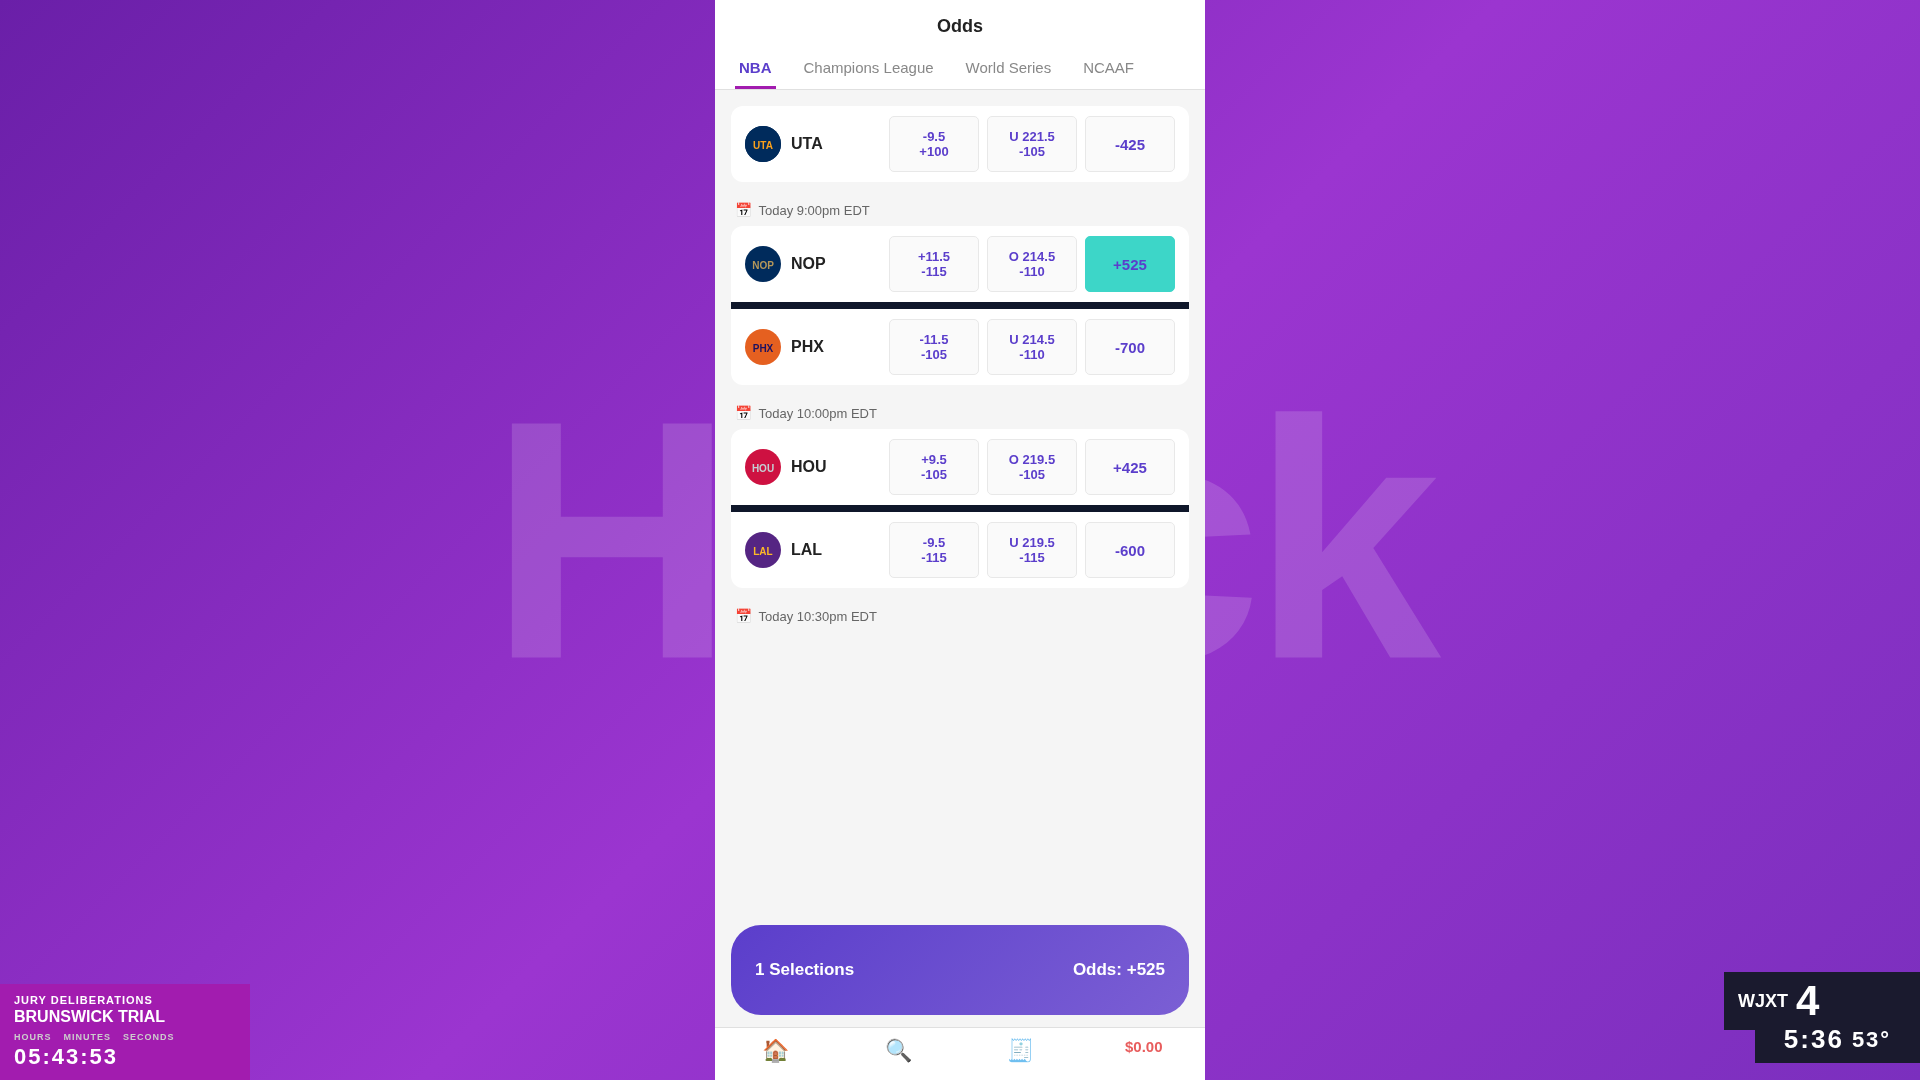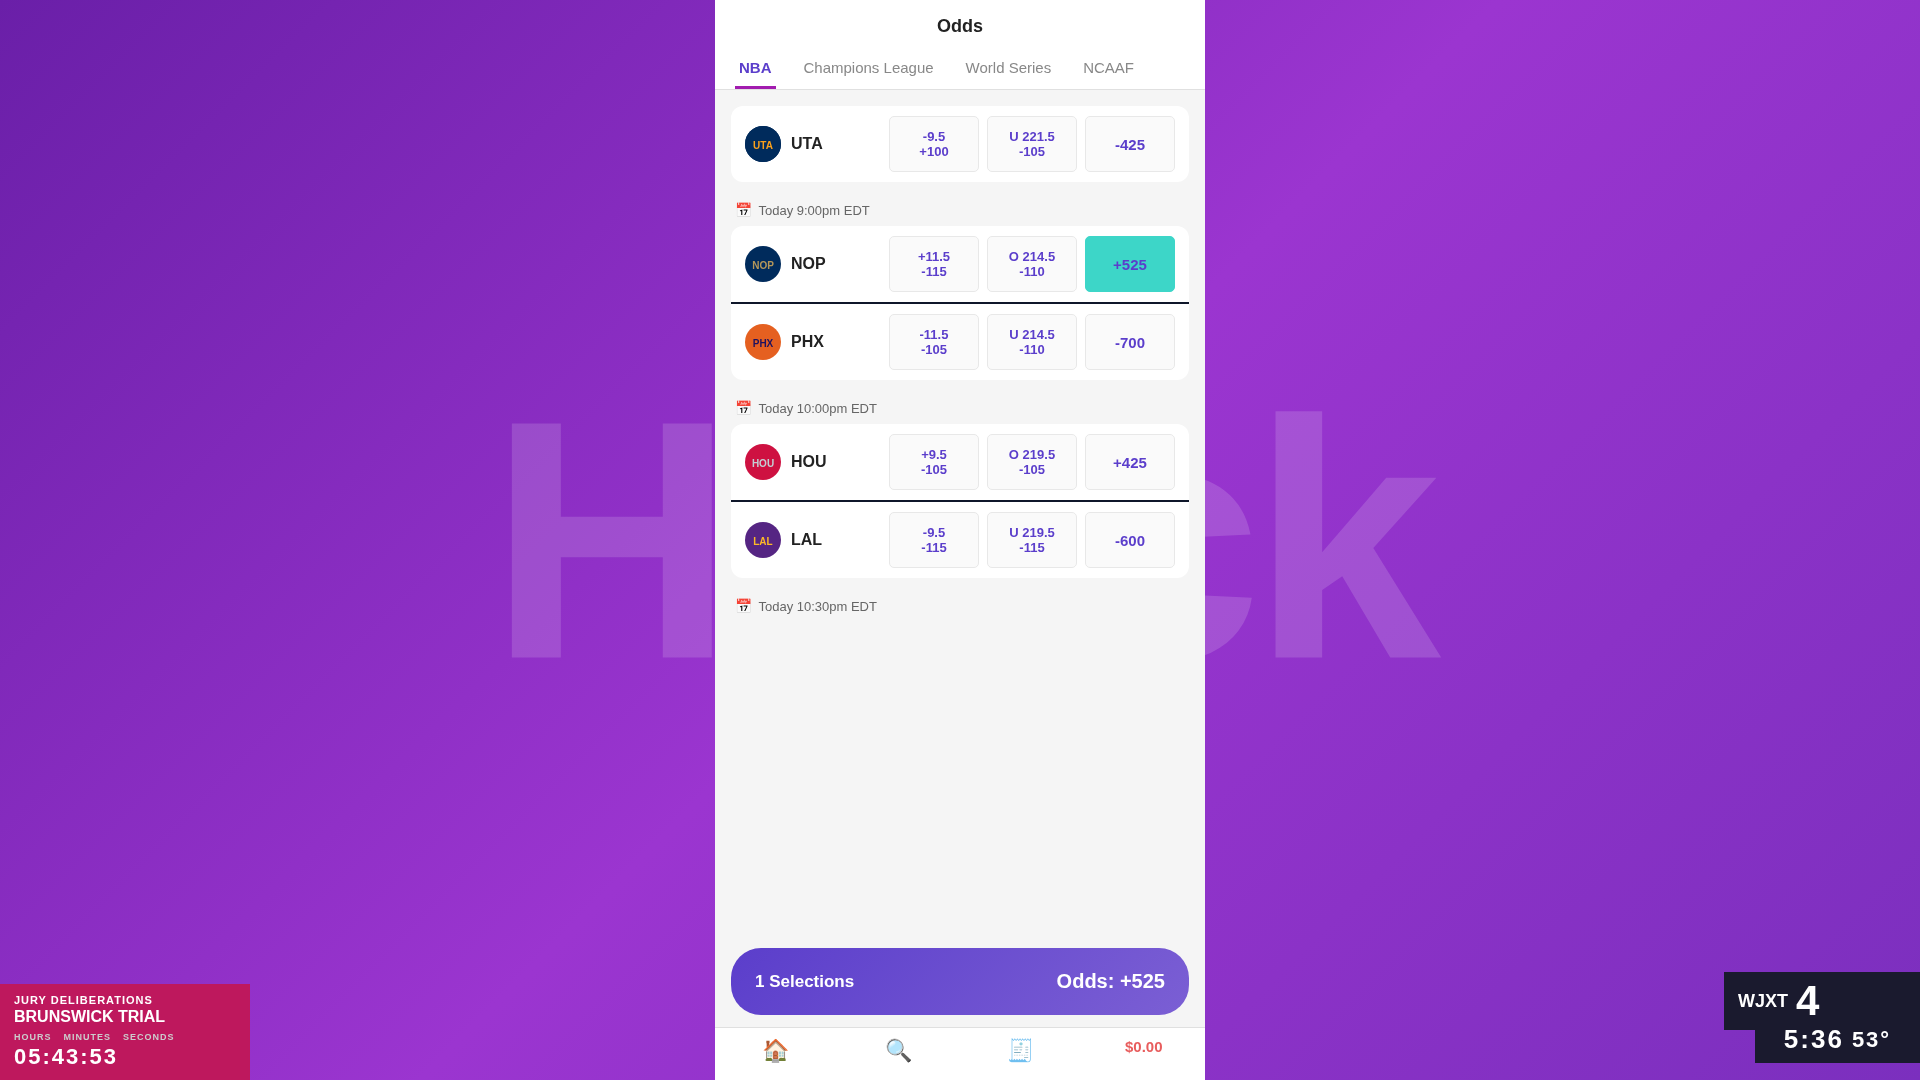--- a/index.html
+++ b/index.html
@@ -98,21 +98,21 @@
       background: white;
       border-radius: 12px;
       margin-bottom: 12px;
       overflow: hidden;
     }
 
     .team-row {
       display: flex;
       align-items: center;
       padding: 10px 14px;
-      border-bottom: 2px solid #0f172a;
+      border-bottom: 7px solid #0f172a;
     }
 
     .team-row:last-child {
       border-bottom: none;
     }
 
     .team-logo {
       width: 36px;
       height: 36px;
       border-radius: 50%;
@@ -184,34 +184,34 @@
 
     .cal-icon {
       font-size: 14px;
     }
 
     
     .bet-bar {
       margin: 0 16px 12px;
       background: linear-gradient(135deg, #5b3ecb, #7b5fd4);
       border-radius: 30px;
-      padding: 22px 24px;
+      padding: 35px 24px;
       display: flex;
       align-items: center;
       justify-content: space-between;
     }
 
     .bet-selections {
       font-size: 17px;
       font-weight: 600;
       color: white;
     }
 
     .bet-odds {
-      font-size: 20px;
+      font-size: 17px;
       font-weight: 700;
       color: white;
     }
 
     
     .bottom-nav {
       background: white;
       border-top: 1px solid #e0e0e0;
       display: flex;
       padding: 10px 0 16px;
@@ -235,21 +235,21 @@
     .nav-icon {
       font-size: 22px;
     }
 
     
     .news-banner {
       position: absolute;
       bottom: 0;
       left: 0;
       width: 250px;
-      background: #be185d;
+      background: #a21caf;
       color: white;
       z-index: 20;
       padding: 10px 14px;
     }
 
     .news-label {
       font-size: 11px;
       font-weight: 700;
       color: white;
       letter-spacing: 1px;

